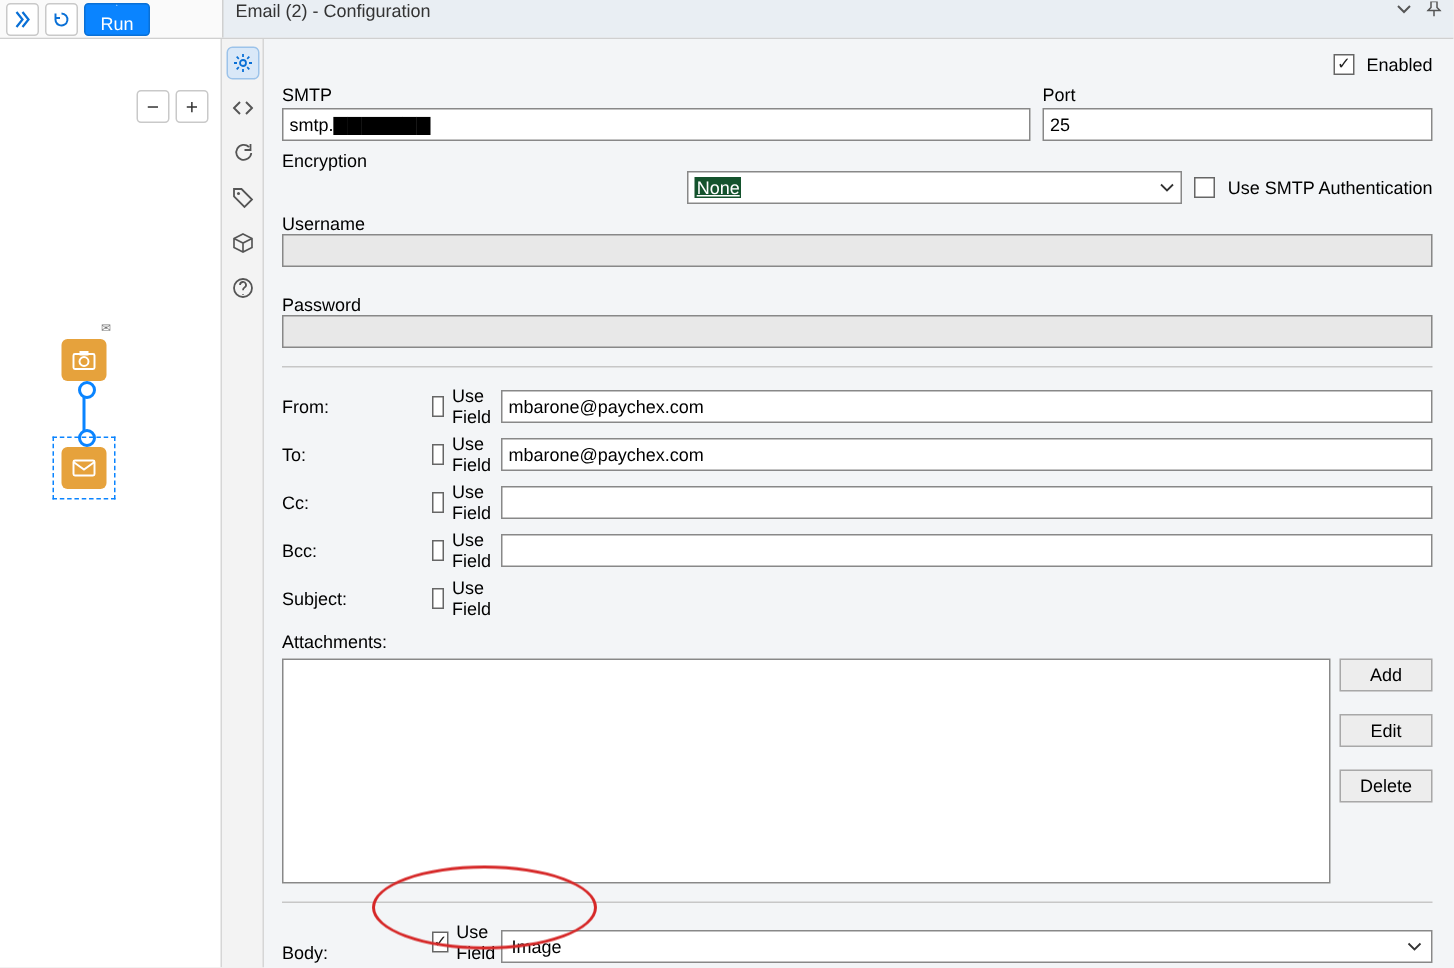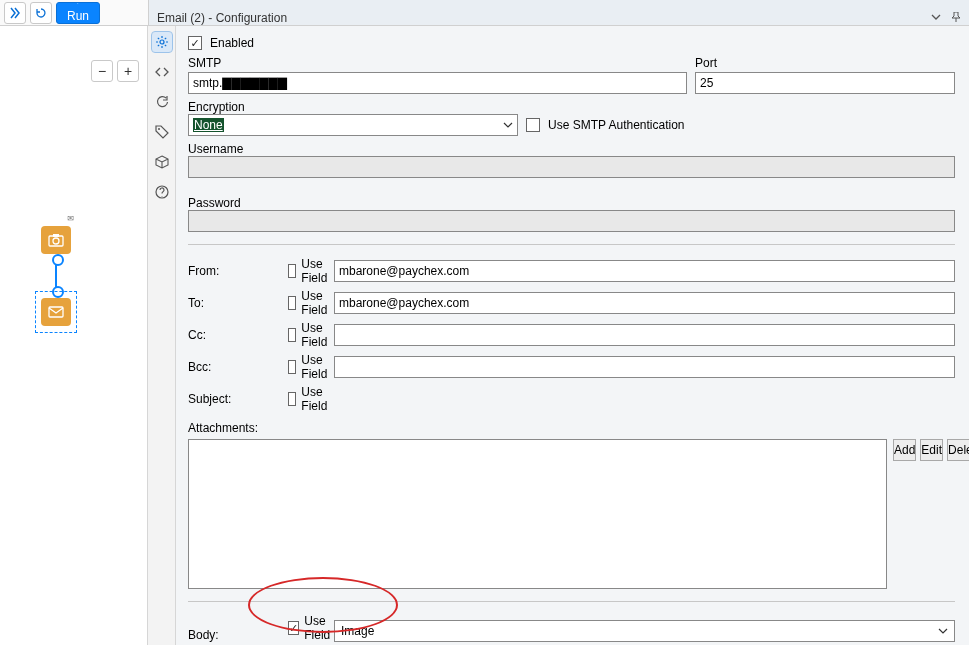--- a/index.html
+++ b/index.html
@@ -50,21 +50,21 @@
   align-items: center;
   gap: 5px;
   cursor: pointer;
   font-size: 12px;
   flex-direction: column;
 }
 .panel-title-bar {
   flex: 1;
   background: #e9eef3;
   display: flex;
-  align-items: flex-end;
+  align-items: flex-start;
   padding: 0 8px;
   color: #333;
   justify-content: space-between;
   border-left:1px solid #d0d0d0;
 }
 .title-actions { display:flex; gap:10px; color:#555; }
 .main {
   flex: 1;
   display: flex;
   overflow: hidden;
@@ -150,21 +150,21 @@
   background:#d9e8f8;color:#0a70d6;
   outline:1px solid #9cc3ea;
 }
 .config{
   flex:1;
   background:#f3f5f7;
   overflow-y:auto;
   padding:10px 14px 10px 12px;
   position:relative;
 }
-.row{display:flex;align-items:center;margin-bottom:6px;gap:8px;}
+.row{display:flex;align-items:center;margin-bottom:6px;gap:8px;justify-content:flex-end;}
 .checkbox{
   width:14px;height:14px;border:1px solid #666;background:#fff;
   display:inline-flex;align-items:center;justify-content:center;
   cursor:pointer;
 }
 .checkbox.checked::after{
   content:'✓';font-size:11px;line-height:1;color:#222;
 }
 .txt-input{
   height:22px;border:1px solid #888;background:#fff;padding:0 4px;font-size:12px;
@@ -176,21 +176,21 @@
 .smtp-col2{width:260px;}
 hr.sep{border:none;border-top:1px solid #c7c7c7;margin:12px 0;}
 .field-row{display:flex;align-items:center;margin-bottom:4px;gap:6px;}
 .field-row .flabel{width:58px;}
 .usefield{display:flex;align-items:center;gap:5px;width:76px;padding-left:36px;}
 .field-row .txt-input{flex:1;}
 .attach-block{display:flex;gap:6px;margin-top:4px;}
 .attach-list{
   flex:1;height:150px;border:1px solid #888;background:#fff;
 }
-.attach-btns{display:flex;flex-direction:row;gap:4px;width:62px;}
+.attach-btns{display:flex;flex-direction:column;gap:15px;width:62px;}
 .btn{
   height:22px;border:1px solid #a8a8a8;background:#ededed;cursor:pointer;font-size:12px;
 }
 .body-row{display:flex;align-items:flex-end;gap:6px;margin-top:12px;}
 .body-select{
   flex:1;height:22px;border:1px solid #888;background:#fff;
   display:flex;align-items:center;justify-content:space-between;
   padding:0 6px;cursor:pointer;
 }
 .body-area{

